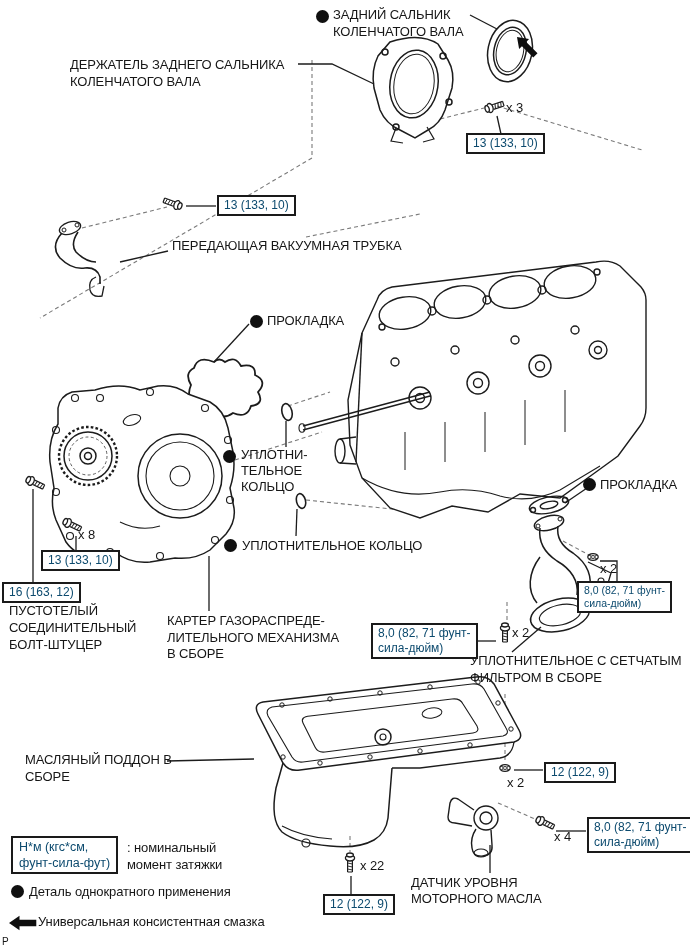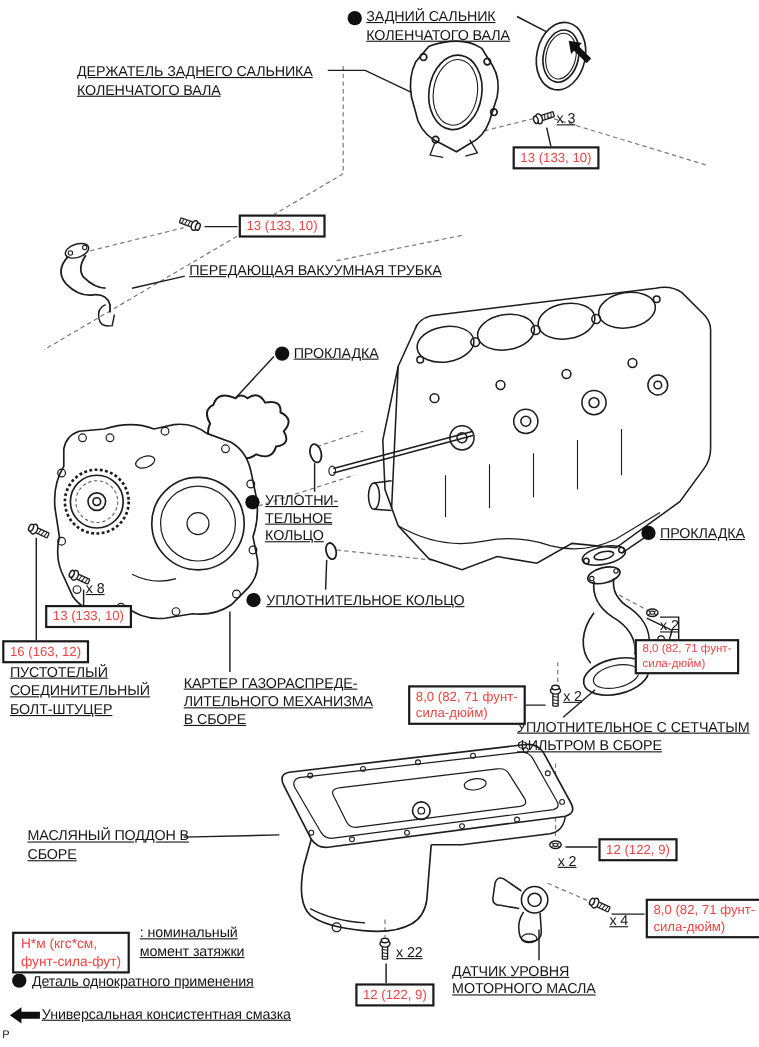--- a/index.html
+++ b/index.html
@@ -1,26 +1,26 @@
 <!DOCTYPE html>
 <html><head>
 <meta charset="utf-8">
 <style>
   html,body{margin:0;padding:0;background:#fff;}
   .canvas{position:relative;width:690px;height:952px;background:#fff;overflow:hidden;
           font-family:"Liberation Sans",sans-serif;}
   .art{position:absolute;left:0;top:0;}
   .lbl{position:absolute;font:13px/17px "Liberation Sans",sans-serif;color:#161616;
-       white-space:nowrap;letter-spacing:-0.1px;text-decoration:underline;}
+       white-space:nowrap;letter-spacing:-0.1px;}
   .ln{display:block;}
   .dot{position:absolute;width:13px;height:13px;border-radius:50%;background:#101010;}
   .tbox{position:absolute;border:2px solid #1a1a1a;background:#fff;padding:1px 5px;
-        font:12px/15px "Liberation Sans",sans-serif;color:#ef4444;white-space:nowrap;}
+        font:12px/15px "Liberation Sans",sans-serif;color:#0c4a6e;white-space:nowrap;}
   .tbox.small{font:10.5px/13px "Liberation Sans",sans-serif;}
-  .tbox.legend{font:12.5px/16px "Liberation Sans",sans-serif;padding:1px 6px;margin-top:11px;}
+  .tbox.legend{font:12.5px/16px "Liberation Sans",sans-serif;padding:1px 6px;}
   .pmark{position:absolute;font:10px/12px "Liberation Sans",sans-serif;color:#161616;}
 </style>
 </head>
 <body>
 
 <div class="canvas">
 
 <svg class="art" width="690" height="952" viewBox="0 0 690 952">
   <defs>
     <g id="boltg">

